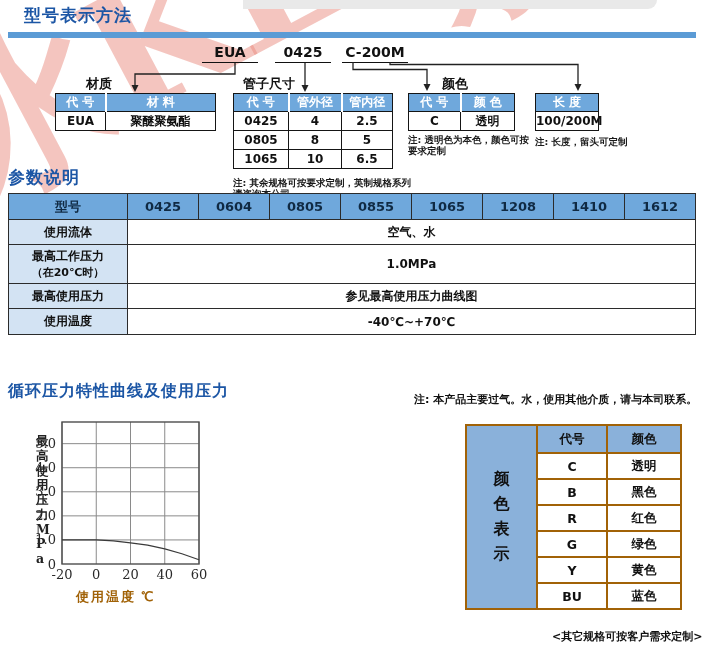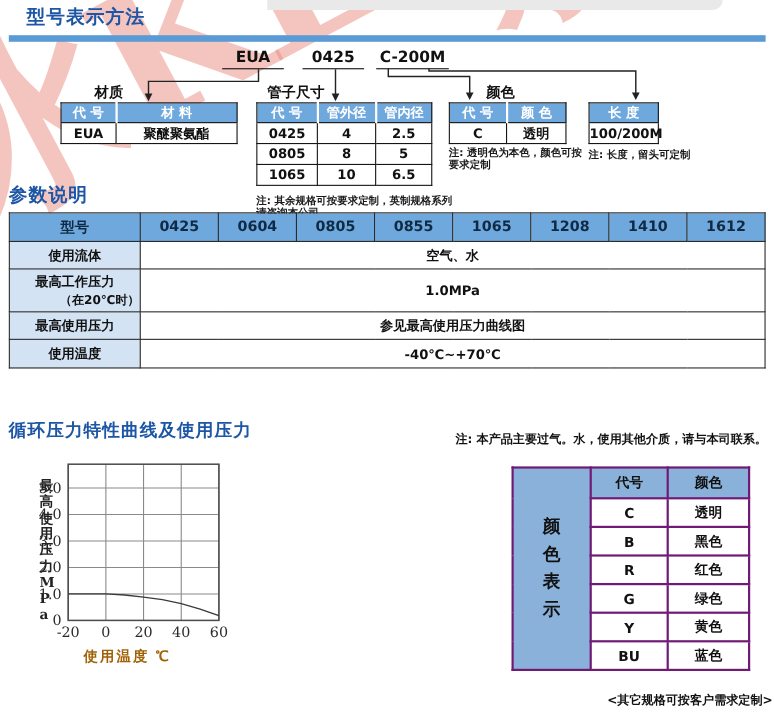--- a/index.html
+++ b/index.html
@@ -27,30 +27,30 @@
   table.sm th{background:#6fa8dc;color:#ffffff;font-size:12px;font-weight:bold;height:17px;
       border-left:2px solid #fff;border-bottom:1.6px solid #151515;padding:0;}
   table.sm th:first-child{border-left:none;}
   table.sm td{border:1.4px solid #151515;height:18px;padding:0;background:#fff;}
   .tnote{font-size:9.5px;font-weight:bold;line-height:11px;color:#1a1a1a;}
   
   table.big{border-collapse:collapse;table-layout:fixed;width:688px;text-align:center;}
   table.big td{border:1.5px solid #2b2b2b;padding:0;font-size:12px;font-weight:bold;background:#fff;margin-left:16px;}
   table.big tr.hdr td{background:#6fa8dc;color:#102a43;font-size:13px;}
   table.big td.lbl{background:#d3e3f3;font-size:12px;}
-  table.big .lbl2{font-size:11px;text-align:right;}
+  table.big .lbl2{font-size:11px;}
   
   #chart-svg text{font-family:"DejaVu Serif","Liberation Serif",serif;font-size:13px;fill:#2a2a2a;}
   .ylab{width:15px;font-size:12.5px;font-weight:bold;line-height:1.18;word-break:break-all;
         font-family:"DejaVu Serif","Liberation Serif",serif;color:#222;}
   .xlab{font-size:13px;font-weight:bold;font-family:Liberation Serif, serif;
         color:#a16207;letter-spacing:2px;}
   
   table.cc{border-collapse:collapse;table-layout:fixed;text-align:center;}
-  table.cc td{border:2px solid #701a75;padding:0;font-size:12.5px;font-weight:bold;background:#fff;}
+  table.cc td{border:2px solid #a16207;padding:0;font-size:12.5px;font-weight:bold;background:#fff;}
   table.cc tr.hdr td{background:#8ab1da;color:#111;}
   table.cc td.side{background:#fff;}
   .side-stack{width:17px;margin:0 auto;font-size:16px;font-weight:bold;line-height:1.55;word-break:break-all;}
   .note-bold{font-size:11px;font-weight:bold;color:#111;}
 </style>
 </head>
 <body>
 
 <div id="page">
 

